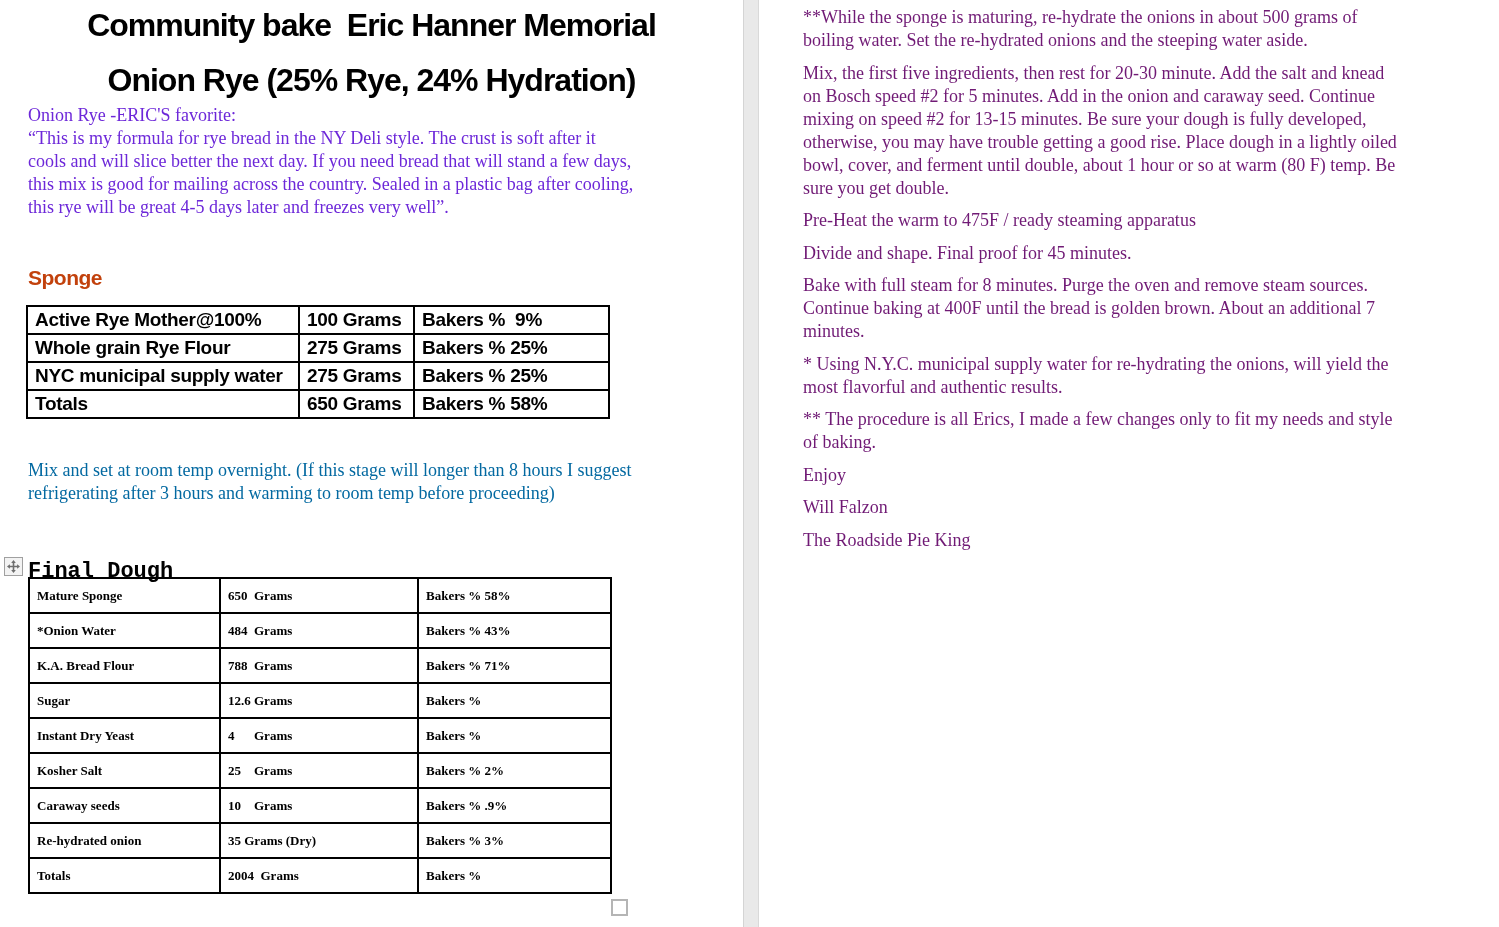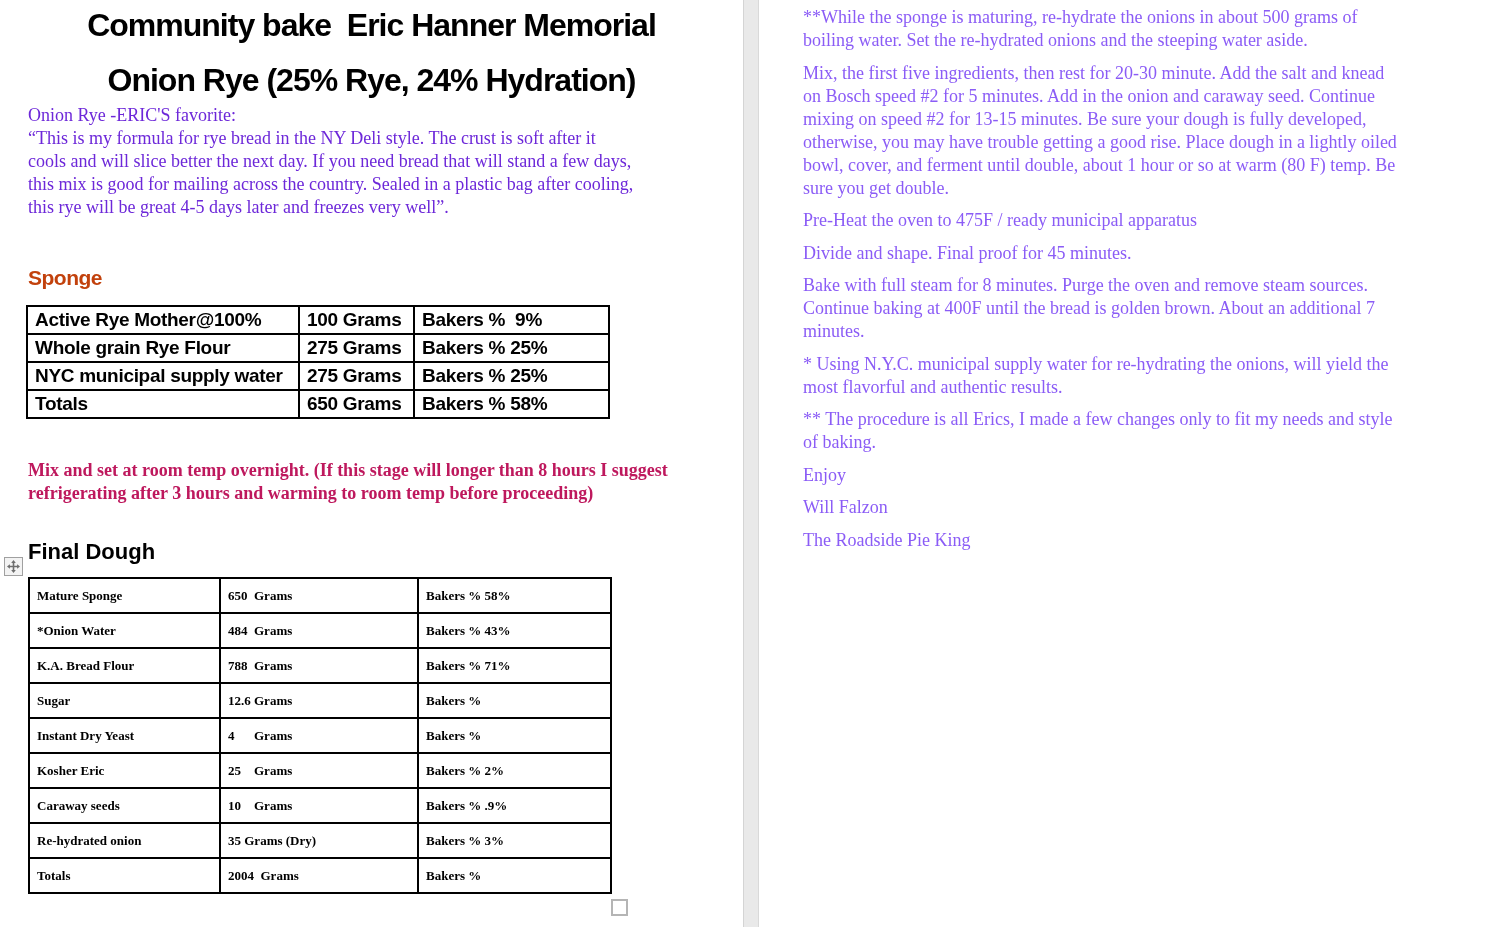--- a/index.html
+++ b/index.html
@@ -42,26 +42,26 @@
 
   .sponge-table {
     position: absolute; left: 26px; top: 305px;
     font-family: "Liberation Sans", sans-serif; font-weight: 700;
     font-size: 19px; letter-spacing: -0.3px;
   }
   .sponge-table td { height: 28px; }
 
   .mix-note {
     position: absolute; left: 28px; top: 459px; width: 705px;
-    font-size: 18px; line-height: 23px; color: #be185d; white-space: pre-line; font-weight: bold;
+    font-size: 18px; line-height: 23px; color: #0369a1; white-space: pre-line;
   }
 
   .final-heading {
-    position: absolute; left: 28px; top: 539px;
-    font-family: Liberation Sans, sans-serif; font-weight: 700;
+    position: absolute; left: 28px; top: 559px;
+    font-family: Liberation Mono, monospace; font-weight: 700;
     font-size: 22px; color: #000;
   }
 
   .move-handle {
     position: absolute; left: 4px; top: 557px; width: 19px; height: 19px;
     border: 1px solid #a0a0a0; background: #f3f3f3;
     display: flex; align-items: center; justify-content: center;
     cursor: move;
   }
 
@@ -82,21 +82,21 @@
     position: absolute; left: 743px; top: 0; width: 16px; height: 927px;
     background: #e9e9e9; border-left: 1px solid #d4d4d4; border-right: 1px solid #d9d9d9;
   }
 
   
   .right-page {
     position: absolute; left: 759px; top: 0; width: 740px; height: 927px;
     padding: 6px 8px 0 44px; background: #fff;
   }
   .right-page p {
-    font-size: 18px; line-height: 23px; color: #8b5cf6;
+    font-size: 18px; line-height: 23px; color: #701a75;
     white-space: pre-line; margin-bottom: 9.5px;
   }
 </style>
 </head>
 <body>
 
 <div class="screen">
 
   <div class="left-page">
     <div class="title-line title-1">Community bake  Eric Hanner Memorial</div>
@@ -177,21 +177,21 @@
           <td>Sugar</td>
           <td>12.6 Grams</td>
           <td>Bakers %</td>
         </tr>
         <tr>
           <td>Instant Dry Yeast</td>
           <td>4      Grams</td>
           <td>Bakers %</td>
         </tr>
         <tr>
-          <td>Kosher Eric</td>
+          <td>Kosher Salt</td>
           <td>25    Grams</td>
           <td>Bakers % 2%</td>
         </tr>
         <tr>
           <td>Caraway seeds</td>
           <td>10    Grams</td>
           <td>Bakers % .9%</td>
         </tr>
         <tr>
           <td>Re-hydrated onion</td>
@@ -213,21 +213,21 @@
 
   <div class="right-page">
     <p>**While the sponge is maturing, re-hydrate the onions in about 500 grams of
 boiling water. Set the re-hydrated onions and the steeping water aside.</p>
     <p>Mix, the first five ingredients, then rest for 20-30 minute. Add the salt and  knead
 on Bosch speed #2 for 5 minutes. Add in the onion and caraway seed. Continue
 mixing on speed #2 for 13-15 minutes. Be sure your dough is fully developed,
 otherwise, you may have trouble getting a good rise. Place dough in a lightly oiled
 bowl, cover, and ferment until double, about 1 hour or so at warm (80 F) temp. Be
 sure you get double.</p>
-    <p>Pre-Heat the oven to 475F / ready municipal apparatus</p>
+    <p>Pre-Heat the warm to 475F / ready steaming apparatus</p>
     <p>Divide and shape. Final proof for 45 minutes.</p>
     <p>Bake with full steam for 8 minutes. Purge the oven and remove steam sources.
 Continue baking at 400F until the bread is golden brown. About an additional 7
 minutes.</p>
     <p>* Using N.Y.C. municipal supply water for re-hydrating the onions, will yield the
 most flavorful and authentic results.</p>
     <p>** The procedure is all Erics, I made a few changes only to fit my needs and style
 of baking.</p>
     <p>Enjoy</p>
     <p>Will Falzon</p>

